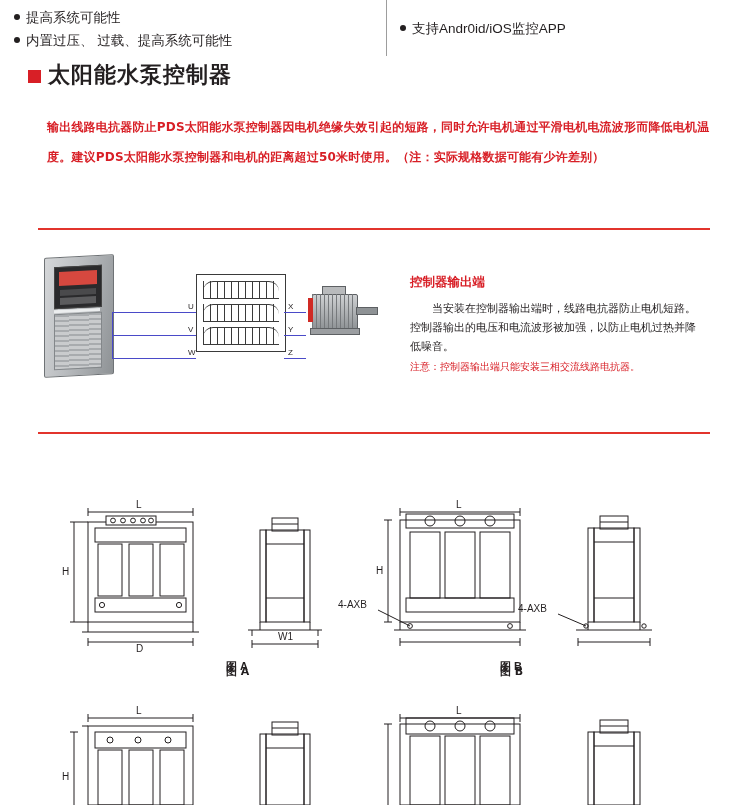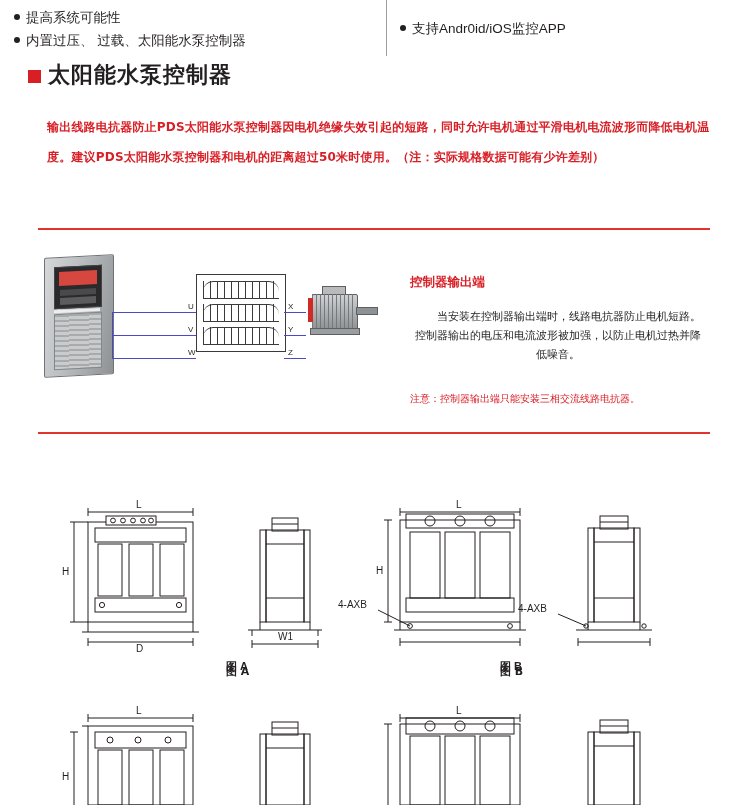--- a/index.html
+++ b/index.html
@@ -155,30 +155,29 @@
   .motor .foot{
     position:absolute;left:4px;top:42px;width:48px;height:5px;
     background:#9b9ea1;border:1px solid #5d6063;
   }
   .motor .red{
     position:absolute;left:2px;top:12px;width:5px;height:24px;background:#d02a24;
   }
   
   .d1-text{position:absolute;left:372px;top:24px;width:296px;}
   .d1-title{
-    font-size:12.5px;font-weight:bold;color:#d81f26;margin-bottom:16px;
+    font-size:12.5px;font-weight:bold;color:#d81f26;margin-bottom:8px;
     font-family:"DejaVu Sans","Liberation Sans",sans-serif;
   }
   .d1-body{
     font-size:11px;line-height:19px;color:#231f20;text-indent:22px;
     font-family:"DejaVu Sans","Liberation Sans",sans-serif;
-    text-align:center;
   }
   .d1-note{
-    margin-top:28px;font-size:10px;color:#d81f26;
+    margin-top:4px;font-size:10px;color:#d81f26;
     font-family:"DejaVu Sans","Liberation Sans",sans-serif;
   }
   
   .drawings{position:absolute;left:38px;top:470px;width:672px;height:335px;}
   .fig-caption{
     position:absolute;font-size:11px;font-weight:bold;color:#231f20;
     font-family:"DejaVu Sans","Liberation Sans",sans-serif;
   }
   svg{display:block;}
 </style>
@@ -188,21 +187,21 @@
 <div class="top-area">
   <div class="top-divider"></div>
 
   <div class="bullet-list left">
     <div class="bullet">
       <span class="dot"></span>
       <span>提高系统可能性</span>
     </div>
     <div class="bullet">
       <span class="dot"></span>
-      <span>内置过压、 过载、太阳能水泵控制器</span>
+      <span>内置过压、 过载、提高系统可能性</span>
     </div>
   </div>
 
   <div class="bullet-list right">
     <div class="bullet">
       <span class="dot"></span>
       <span>支持Andr0id/iOS监控APP</span>
     </div>
   </div>
 </div>

